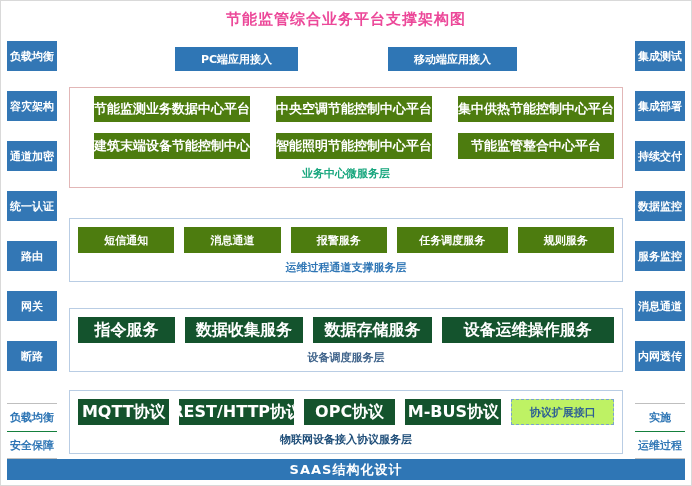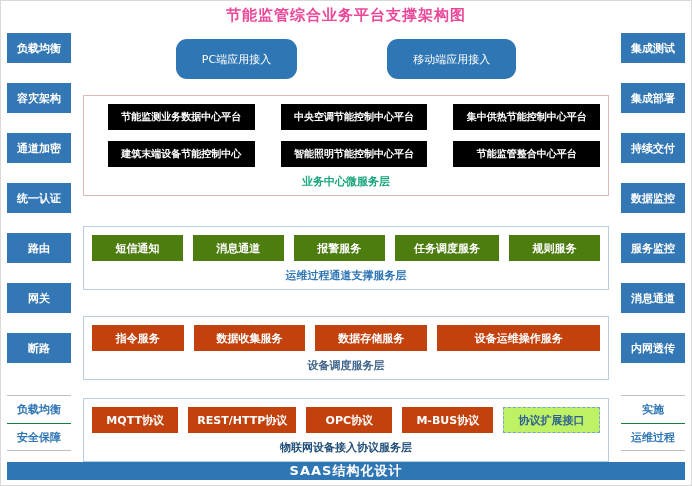--- a/index.html
+++ b/index.html
@@ -43,41 +43,41 @@
   .side-footer-item {
     height: 27px; display: flex; align-items: center; justify-content: center;
     color: #2f76b5; font-size: 11px; font-weight: bold; white-space: nowrap;
   }
   .side-footer-item + .side-footer-item { border-top: 1px solid #15803d; }
 
   
   .center-col { flex: 1; margin: 0 12px; padding-top: 8px; display: flex; flex-direction: column; }
   .access-row { margin-top: 6px; display: flex; justify-content: center; gap: 90px; }
   .access-btn {
-    height: 40px; padding: 0 26px; background: #2f76b5; color: #fff;
-    font-size: 11px; font-weight: normal;
-    display: flex; align-items: center; justify-content: center; white-space: nowrap; border-radius: 11px;
+    height: 24px; padding: 0 26px; background: #2f76b5; color: #fff;
+    font-size: 11px; font-weight: bold;
+    display: flex; align-items: center; justify-content: center; white-space: nowrap;
   }
 
   .group { border: 1px solid #b9cde4; padding: 8px 8px 4px; }
   .group-business { margin-top: 16px; border-color: #e2b7b7; }
   .group-channel  { margin-top: 30px; }
   .group-device   { margin-top: 26px; }
   .group-iot      { margin-top: 18px; }
 
   .row { display: flex; gap: 10px; }
   .row + .row { margin-top: 11px; border-radius: 11px; }
 
   .gbox, .bbox, .sbox, .ext-box {
     height: 26px; display: flex; align-items: center; justify-content: center;
     color: #fff; font-weight: bold; white-space: nowrap; overflow: hidden;
   }
-  .gbox { flex: 1; background: #000000; font-size: 10px; margin-left: 16px; }
+  .gbox { flex: 1; background: #4d7c0f; font-size: 13px; margin-left: 16px; }
   .bbox { flex: 1; background: #4d7c0f; font-size: 11px; }
-  .sbox { background: #c2410c; font-size: 11px; }
+  .sbox { background: #14532d; font-size: 16px; }
   .ext-box {
     background: #bef264; border: 1px dashed #7aa3cc;
     color: #2e5f94; font-size: 11px;
   }
 
   .group-label {
     text-align: center; font-size: 11px; font-weight: bold;
     margin-top: 7px; padding-bottom: 2px; white-space: nowrap;
   }
   .label-green  { color: #17a67d; }

